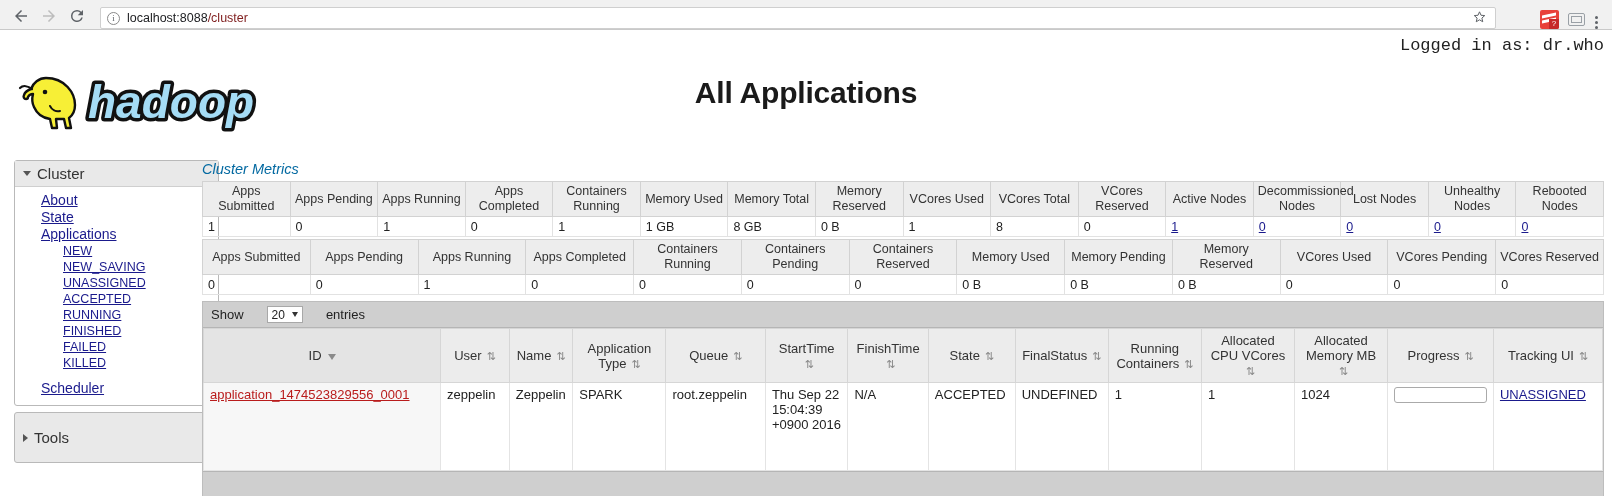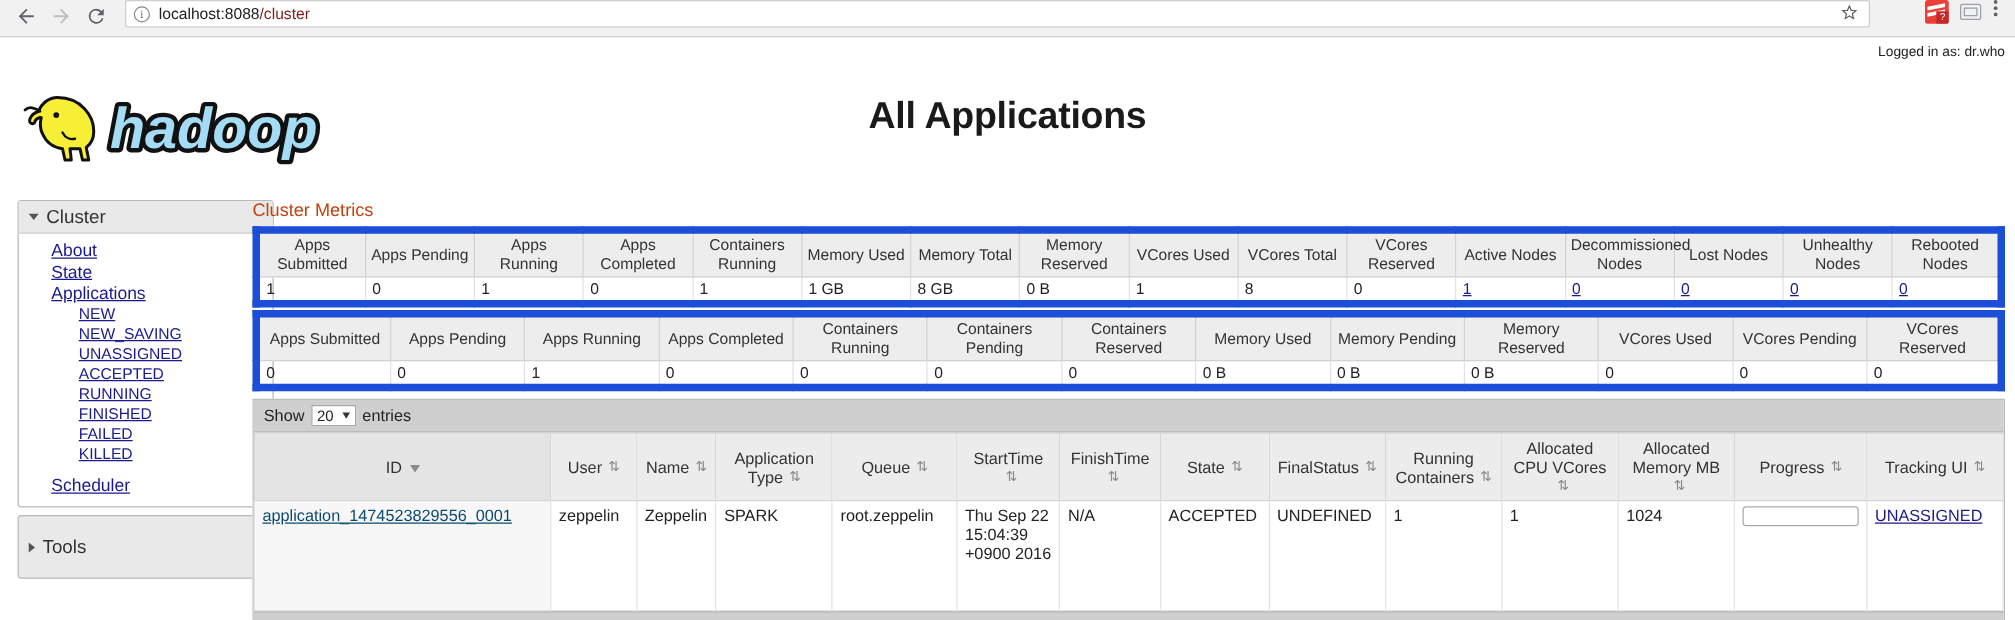--- a/index.html
+++ b/index.html
@@ -10,21 +10,21 @@
     background: #fff;
     font-family: "Liberation Sans", sans-serif;
   }
 
   
   .browser-bar {
     height: 30px;
     background: #f1f1f1;
     border-bottom: 1px solid #c9c9c9;
     display: flex;
-    align-items: flex-start;
+    align-items: flex-end;
     padding: 0 8px;
     gap: 2px;
   }
   .nav-btn {
     width: 26px; height: 26px;
     display: flex; align-items: center; justify-content: center;
     color: #5f6368;
     flex: 0 0 auto;
   }
   .nav-btn.disabled { color: #bdbdbd; }
@@ -112,22 +112,23 @@
     padding: 0 6px 0 2px;
   }
   .kebab i { width: 3px; height: 3px; background: #5f6368; border-radius: 50%; display: block; }
 
   
   .page { position: relative; height: 466px; background: #fff; }
 
   .logged-in {
     position: absolute;
     right: 8px; top: 6px;
-    font-size: 11px;
+    font-size: 17px;
     color: #222;
+    font-family: Liberation Mono, monospace;
   }
 
   .page-title {
     position: absolute;
     left: 0; right: 0; top: 46px;
     text-align: center;
     font-size: 30px;
     font-weight: bold;
     color: #1a1a1a;
     letter-spacing: -0.2px;
@@ -186,29 +187,30 @@
     padding: 16px 8px;
     font-size: 15px;
     color: #333;
     display: flex; align-items: center; gap: 6px;
   }
 
   
   .content { position: absolute; left: 202px; top: 130px; right: 8px; }
   .section-title {
     font-size: 14.5px;
-    color: #c2410c;
+    color: #0369a1;
     margin: 0 0 3px 0;
     line-height: 18px;
+    font-style: italic;
   }
   table.metrics {
     width: 100%;
     border-collapse: collapse;
     table-layout: fixed;
-    border: 6px solid #1d4ed8;
+    border: 1px solid #1d4ed8;
     margin-bottom: 2px;
   }
   table.metrics th {
     background: #ededed;
     border: 1px solid #d2d2d2;
     font-weight: normal;
     font-size: 12.5px;
     color: #333;
     padding: 2px 4px;
     text-align: center;
@@ -230,21 +232,21 @@
   .dt-top {
     background: #cfcfcf;
     border-bottom: 1px solid #b5b5b5;
     padding: 4px 8px;
     display: flex;
     align-items: center;
     font-size: 13px;
     color: #222;
     height: 26px;
   }
-  .dt-length { display: flex; align-items: center; gap: 5px; }
+  .dt-length { display: flex; align-items: center; gap: 23px; }
   .sel-box {
     background: #fff;
     border: 1px solid #a8a8a8;
     padding: 0 4px;
     font-size: 12px;
     height: 17px;
     display: inline-flex;
     align-items: center;
     gap: 7px;
   }
@@ -300,21 +302,21 @@
   }
   table.dt tbody td {
     border: 1px solid #e4e4e4;
     font-size: 13px;
     color: #222;
     padding: 4px 6px;
     vertical-align: top;
     height: 88px;
   }
   table.dt tbody td.sorted { background: #f7f7f7; }
-  .app-link { color: #0c4a6e; text-decoration: underline; }
+  .app-link { color: #b91c1c; text-decoration: underline; }
   .progressbar {
     width: 100%;
     max-width: 100px;
     height: 16px;
     border: 1px solid #aaa;
     border-radius: 3px;
     background: #fff;
     margin: 0 auto;
   }
   .progressbar .fill { height: 100%; background: #2d8fd5; border-radius: 2px 0 0 2px; }

